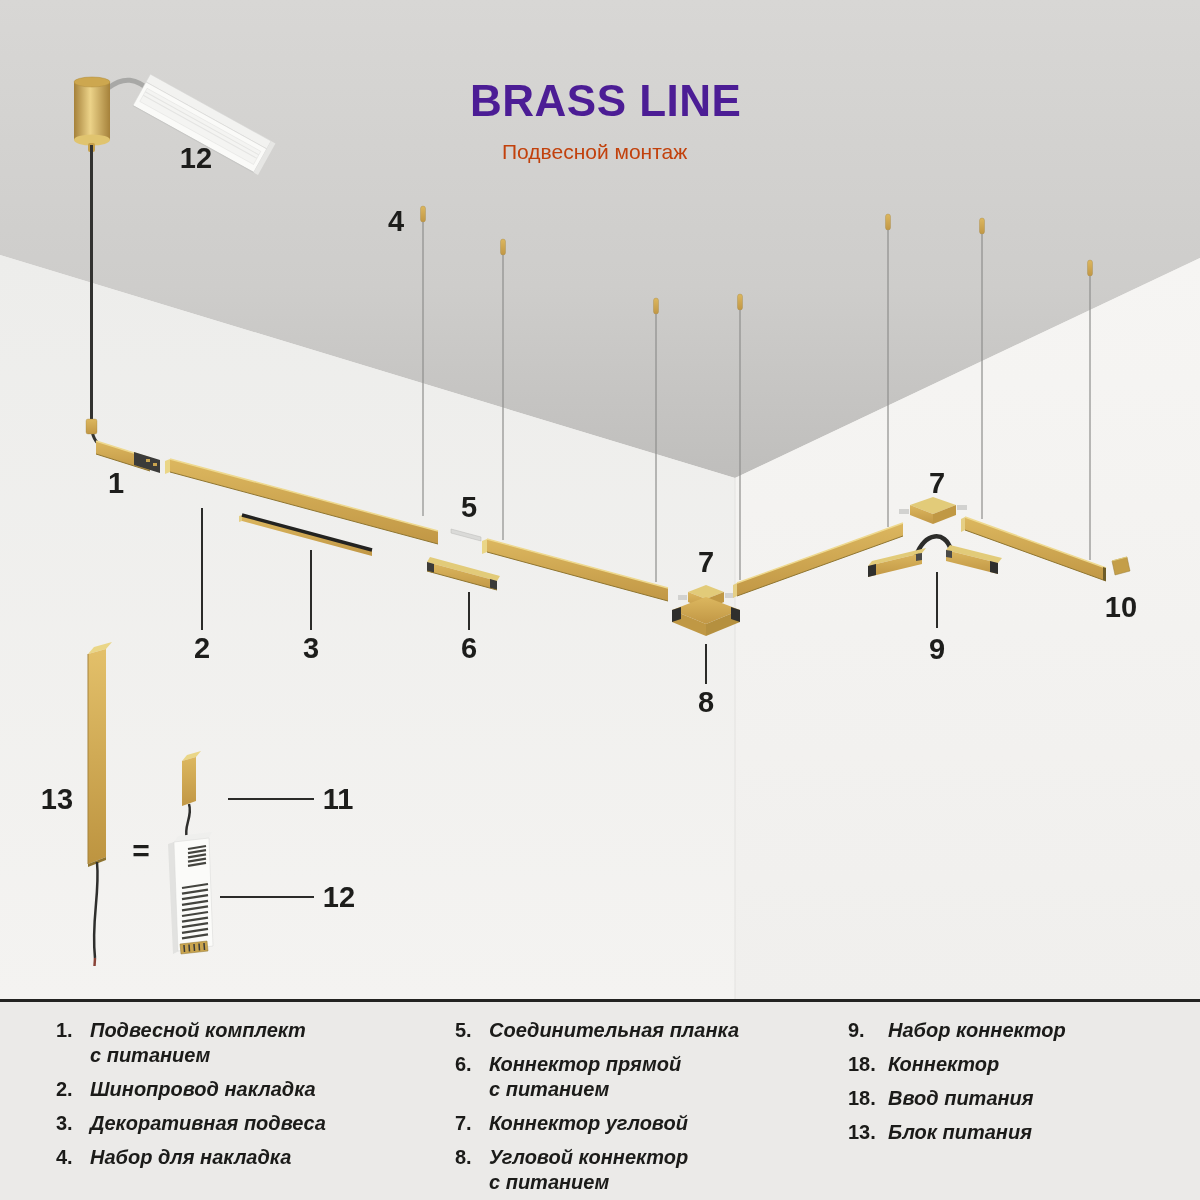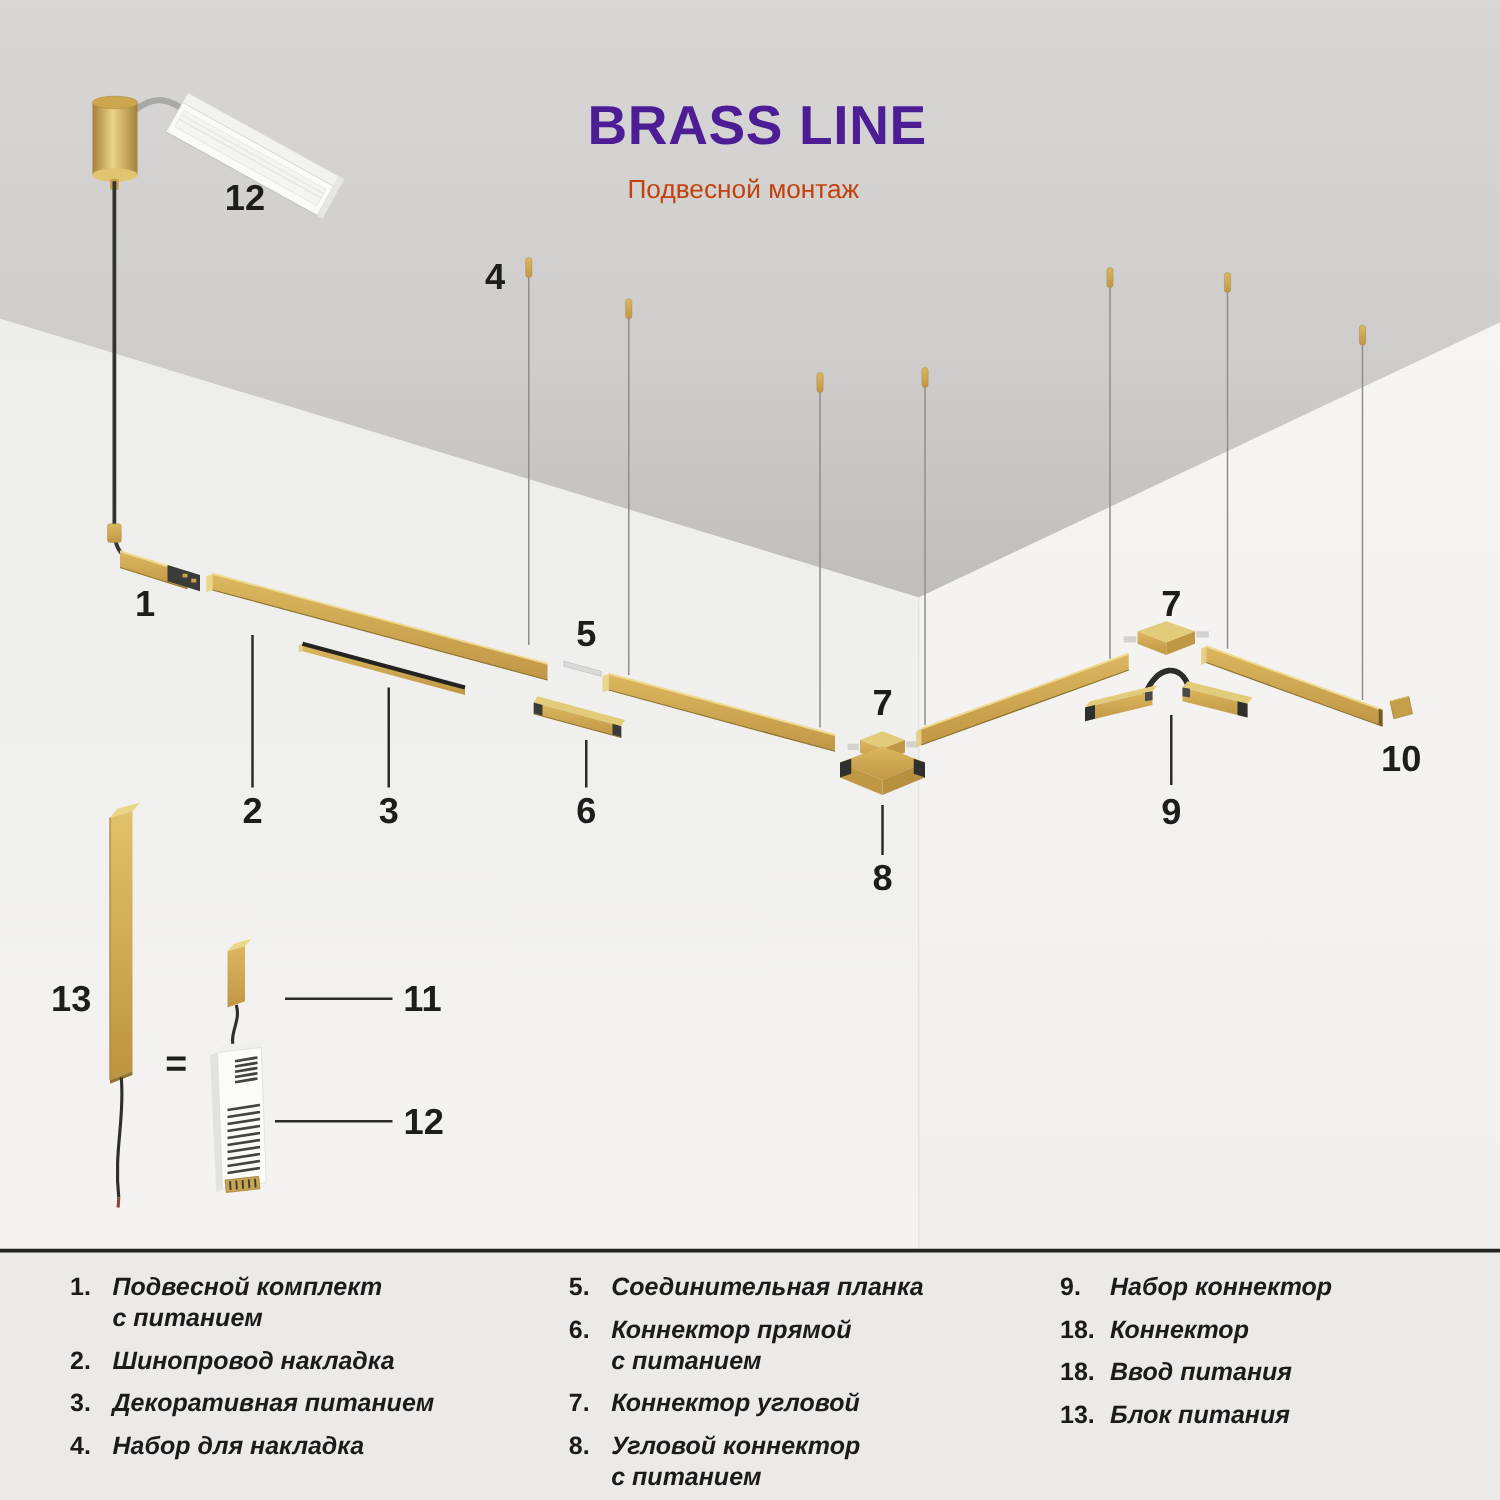--- a/index.html
+++ b/index.html
@@ -286,21 +286,21 @@
       <span class="num">1.</span>
       <span class="lbl">Подвесной комплект
 с питанием</span>
     </div>
     <div class="item">
       <span class="num">2.</span>
       <span class="lbl">Шинопровод накладка</span>
     </div>
     <div class="item">
       <span class="num">3.</span>
-      <span class="lbl">Декоративная питанием</span>
+      <span class="lbl">Декоративная подвеса</span>
     </div>
     <div class="item">
       <span class="num">4.</span>
       <span class="lbl">Набор для накладка</span>
     </div>
   </div>
   <div class="col c2">
     <div class="item">
       <span class="num">5.</span>
       <span class="lbl">Соединительная планка</span>

